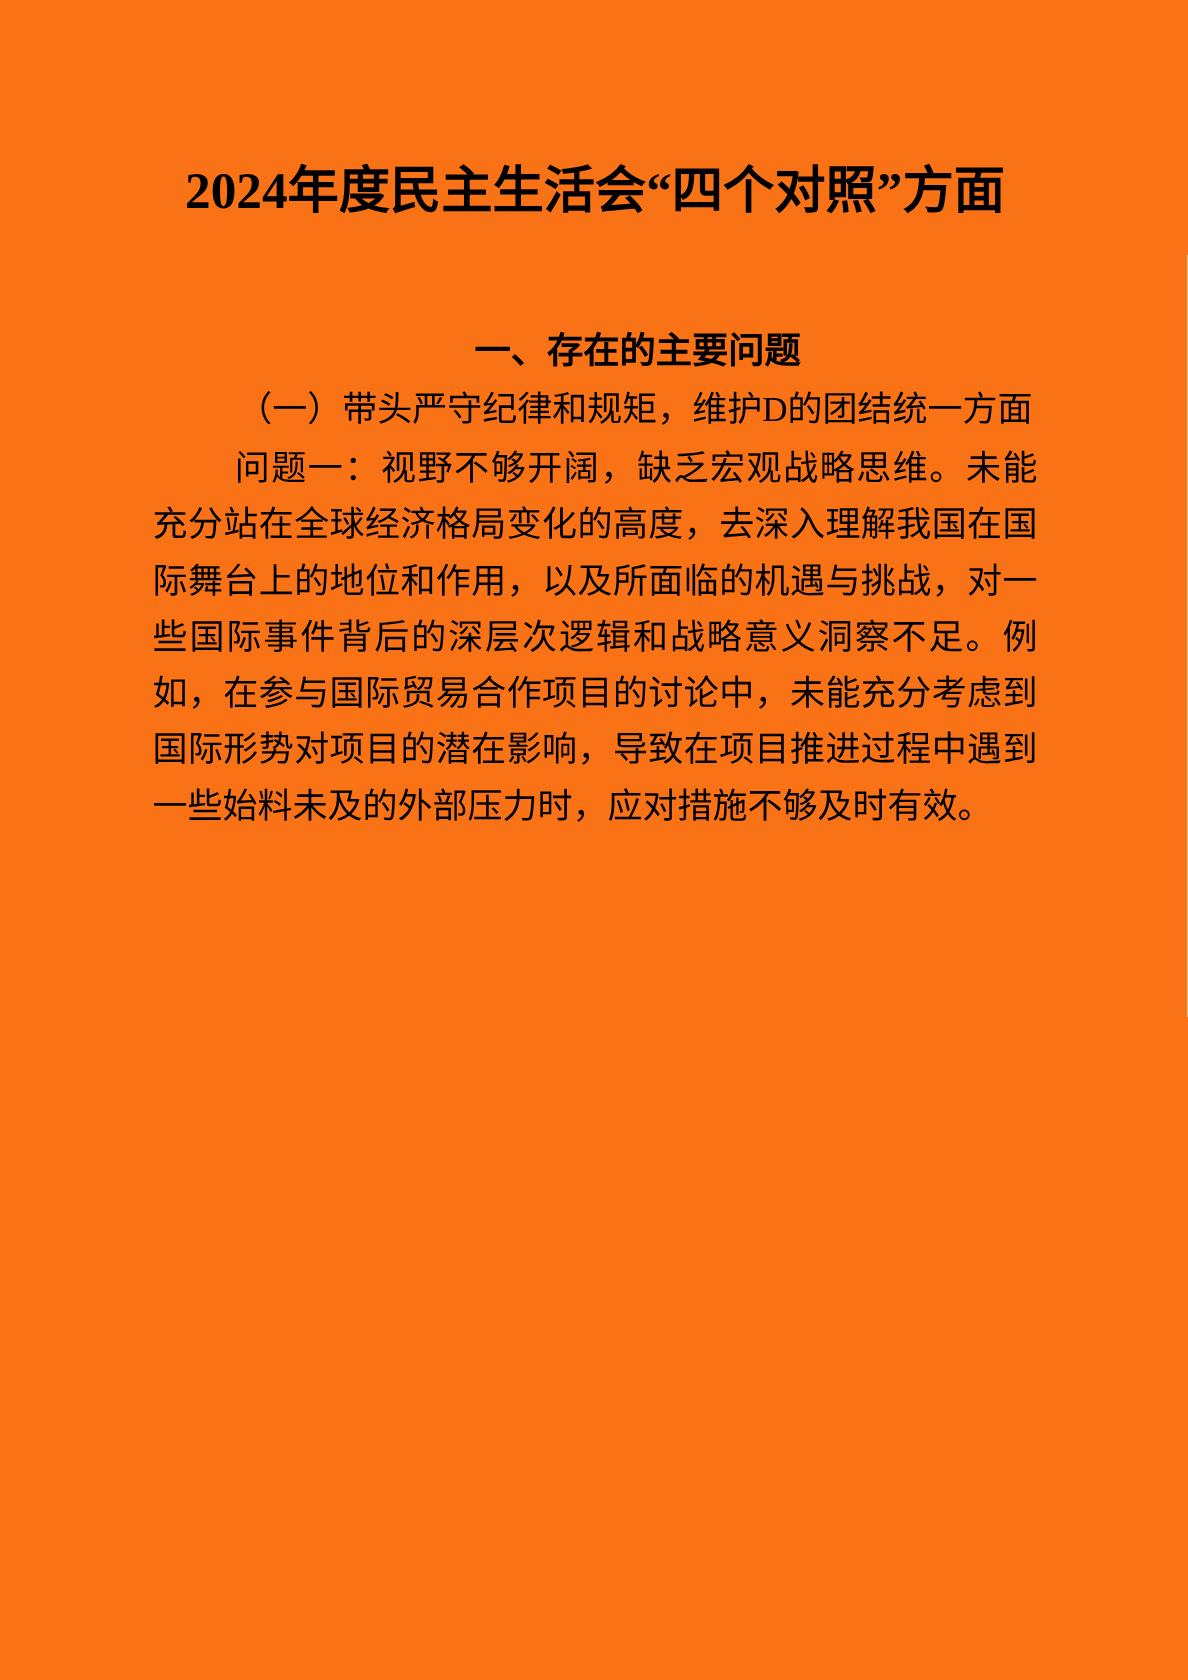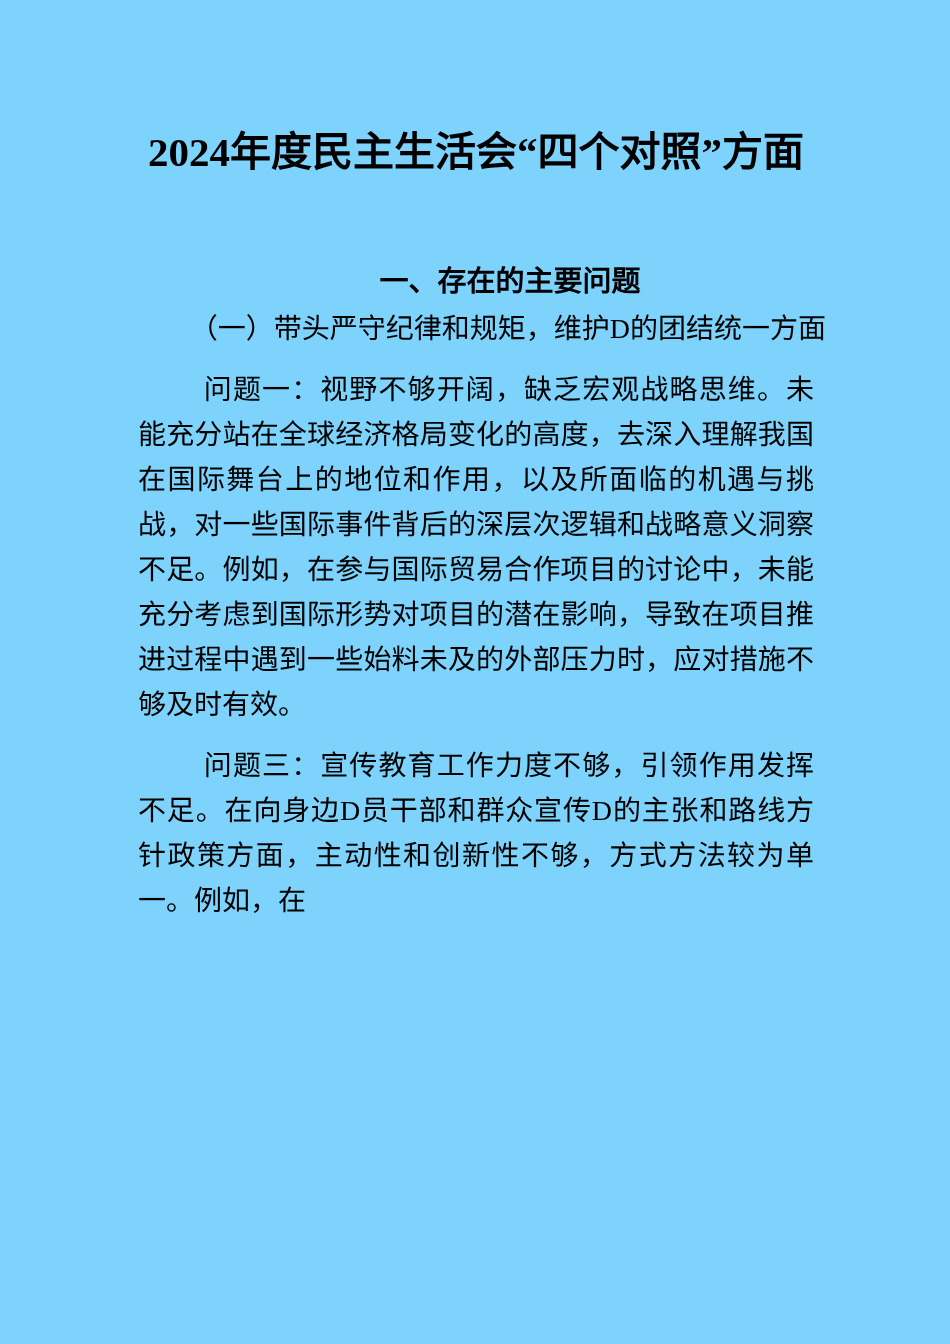--- a/index.html
+++ b/index.html
@@ -4,21 +4,21 @@
 <style>
   html, body {
     margin: 0;
     padding: 0;
     background: #ffffff;
   }
   .page {
     position: relative;
     width: 950px;
     height: 1344px;
-    background: #7dd3fc;
+    background: #f97316;
     color: #000000;
     overflow: hidden;
   }
   .doc {
     position: absolute;
     left: 122px;
     top: 0;
     width: 708px;
   }
   .title {
@@ -50,21 +50,21 @@
     font-size: 28px;
     line-height: 45px;
     text-indent: 2.35em;
     text-align: justify;
     color: #000000;
   }
   .body-paragraphs {
     margin: 0;
   }
   .para {
-    margin: 16px;
+    margin: 0;
     font-family: "Liberation Serif", "DejaVu Serif", serif;
     font-size: 28px;
     line-height: 45px;
     text-indent: 2.35em;
     text-align: justify;
     color: #000000;
   }
 </style>
 </head>
 <body>
@@ -75,17 +75,16 @@
     <h1 class="title">
       <span class="title-line">2024年度民主生活会“四个对照”方面</span>
     </h1>
 
     <h2 class="section-heading">一、存在的主要问题</h2>
 
     <h3 class="subsection-heading">（一）带头严守纪律和规矩，维护D的团结统一方面</h3>
 
     <div class="body-paragraphs">
         <p class="para">问题一：视野不够开阔，缺乏宏观战略思维。未能充分站在全球经济格局变化的高度，去深入理解我国在国际舞台上的地位和作用，以及所面临的机遇与挑战，对一些国际事件背后的深层次逻辑和战略意义洞察不足。例如，在参与国际贸易合作项目的讨论中，未能充分考虑到国际形势对项目的潜在影响，导致在项目推进过程中遇到一些始料未及的外部压力时，应对措施不够及时有效。</p>
-        <p class="para">问题三：宣传教育工作力度不够，引领作用发挥不足。在向身边D员干部和群众宣传D的主张和路线方针政策方面，主动性和创新性不够，方式方法较为单一。例如，在</p>
       </div>
 
   </div>
 </div>
 
 </body></html>

